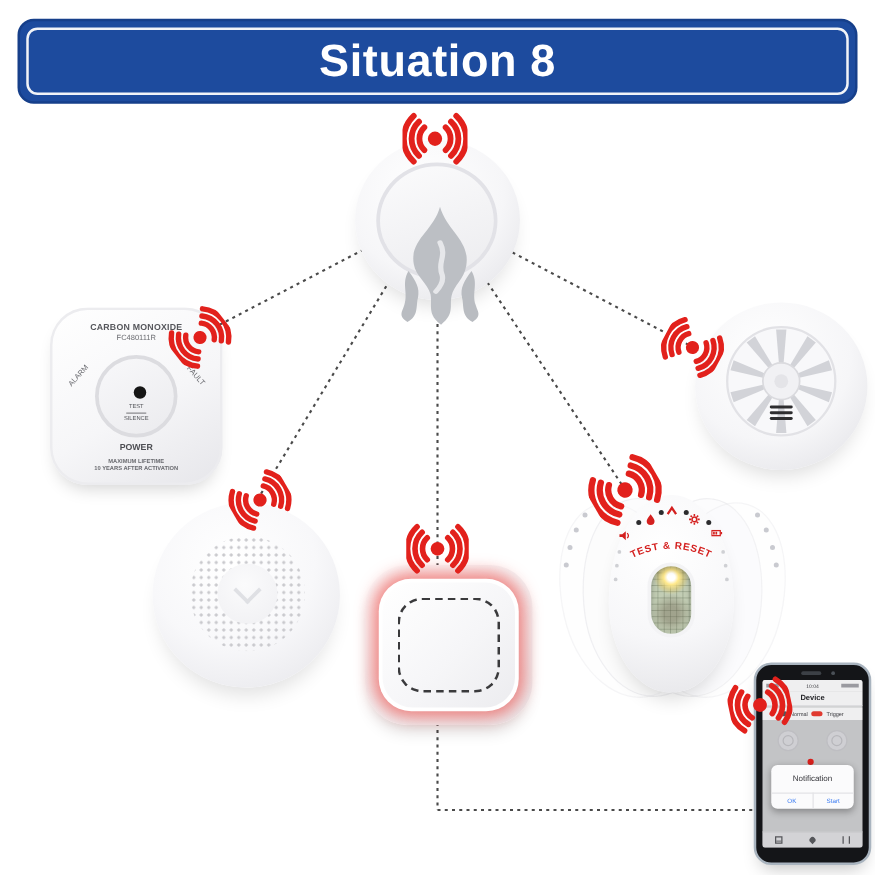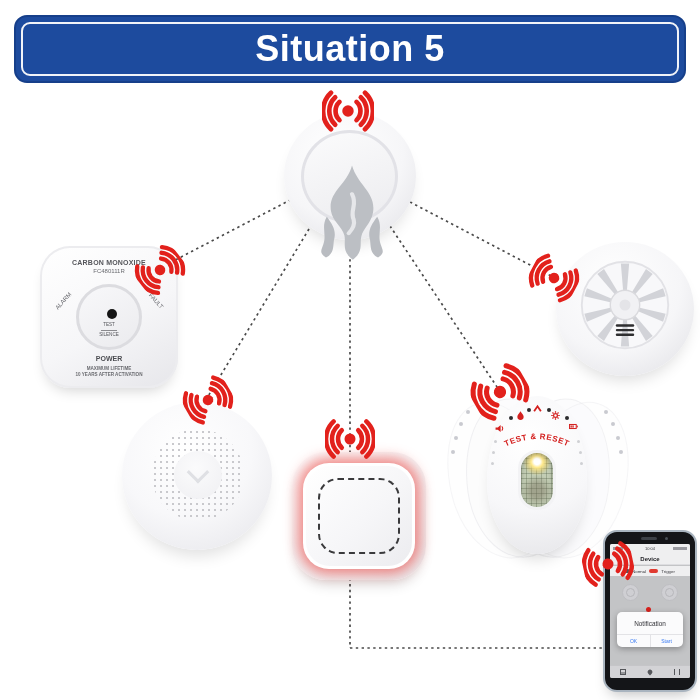--- a/index.html
+++ b/index.html
@@ -143,21 +143,21 @@
     <line x1="296" y1="197" x2="160" y2="268"></line>
     <line x1="312" y1="224" x2="207" y2="398"></line>
     <line x1="350" y1="236" x2="350" y2="648"></line>
     <line x1="390" y1="226" x2="499" y2="390"></line>
     <line x1="410" y1="202" x2="553" y2="277"></line>
     <line x1="350" y1="648" x2="655" y2="648"></line>
   </svg>
 
   <div class="banner" style="z-index:7;">
     <div class="banner-inner">
-      <span class="banner-title">Situation 5</span>
+      <span class="banner-title">Situation 8</span>
     </div>
   </div>
 
   <div class="dev c-outer"></div>
   <div class="dev c-inner"></div>
   <svg class="dev flame" viewBox="0 0 100 140" preserveAspectRatio="none">
     <path fill="#b9bcc1" d="M20 74 C13 88 20 98 16 112 C14 120 10 124 19 131 C30 125 27 112 29 104 C31 93 27 85 20 74 Z"></path>
     <path fill="#b9bcc1" d="M80 74 C87 88 80 98 84 112 C86 120 90 124 81 131 C70 125 73 112 71 104 C69 93 73 85 80 74 Z"></path>
     <path fill="#bcbfc4" d="M50 2 C57 30 79 40 75 68 C73 83 63 90 61 102 C59 113 64 122 51 134 C37 122 43 111 41 100 C38 87 27 80 25 66 C21 39 44 29 50 2 Z"></path>
     <path fill="none" stroke="#e6e7ea" stroke-width="5" stroke-linecap="round" d="M50 42 C57 58 47 64 52 78 C54 86 50 92 46 97"></path>

